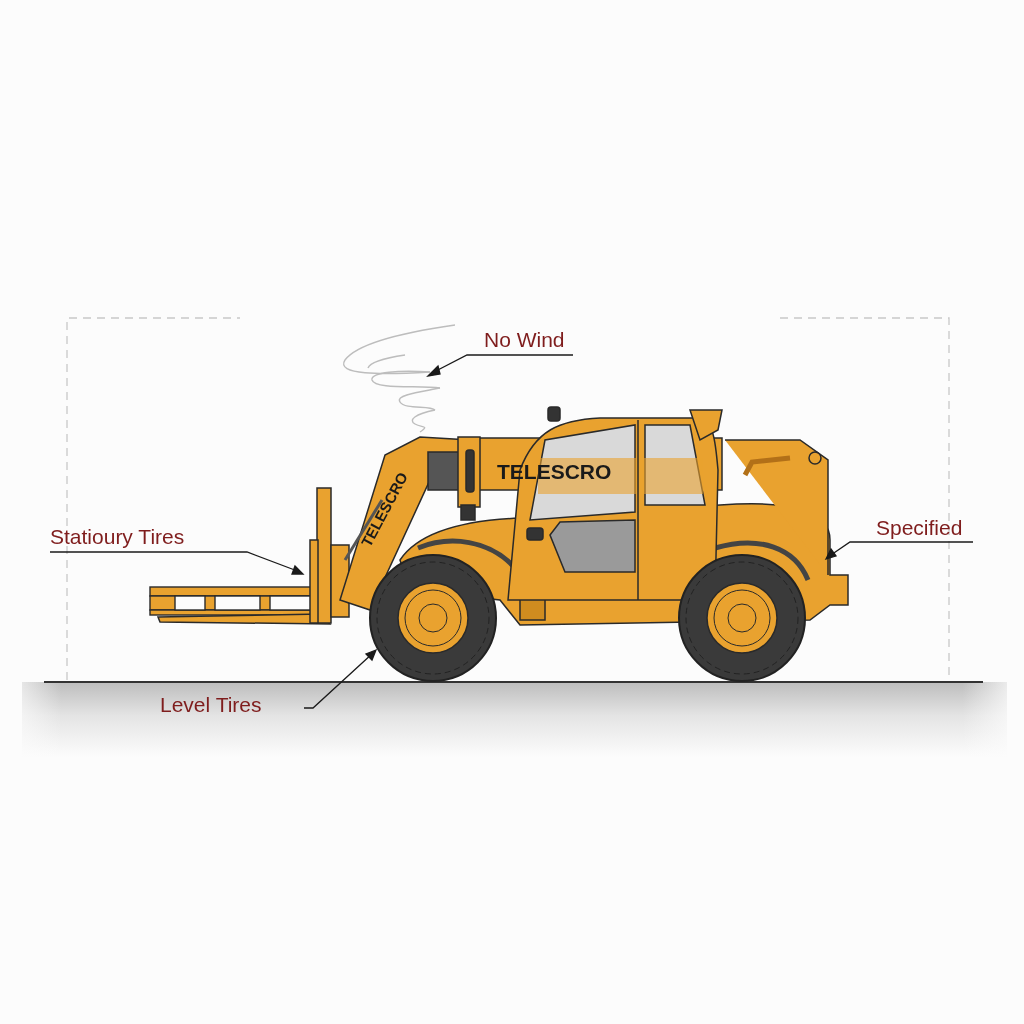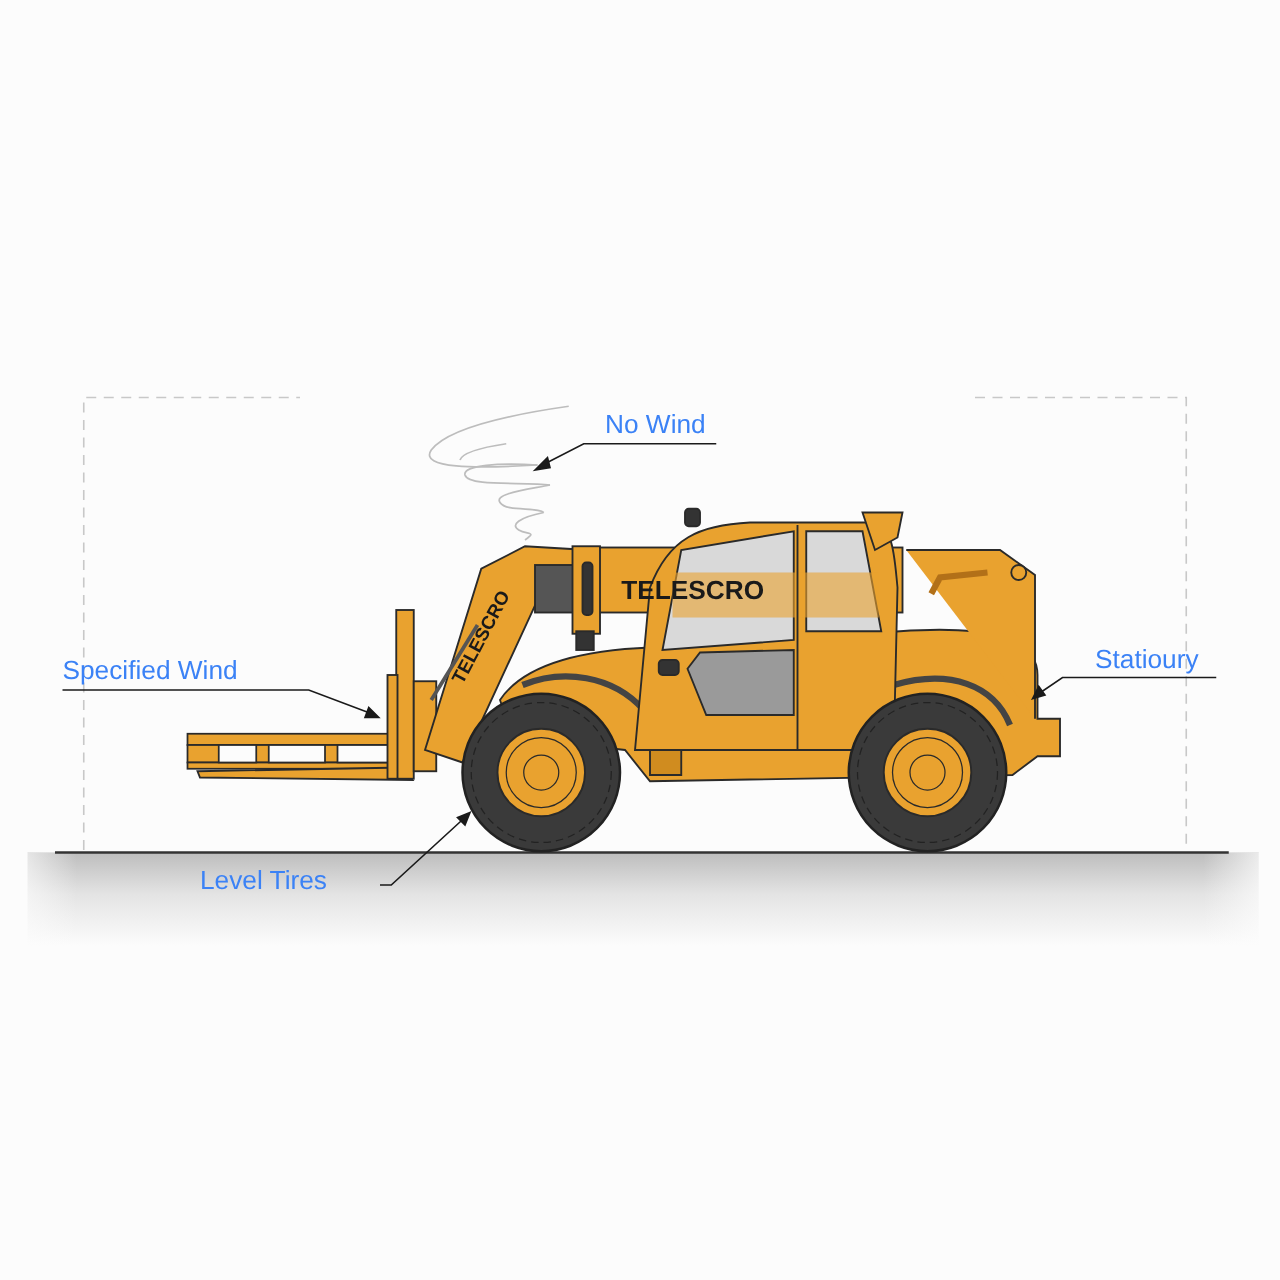--- a/index.html
+++ b/index.html
@@ -1,19 +1,19 @@
 <!DOCTYPE html>
 <html><head>
 <meta charset="utf-8">
 <style>
   html, body { margin: 0; padding: 0; background: #fcfcfc; }
   body { width: 1024px; height: 1024px; position: relative; overflow: hidden;
          font-family: "Liberation Sans", "DejaVu Sans", sans-serif; }
   .canvas { position: absolute; left: 0; top: 0; width: 1024px; height: 1024px; }
-  .label { position: absolute; font-size: 21px; color: #3b82f6; white-space: nowrap; }
+  .label { position: absolute; font-size: 21px; color: #7f1d1d; white-space: nowrap; }
   svg text { font-family: "Liberation Sans", "DejaVu Sans", sans-serif; }
 </style>
 </head>
 <body>
 
 <div class="canvas">
 <svg width="1024" height="1024" viewBox="0 0 1024 1024" xmlns="http://www.w3.org/2000/svg">
   <defs>
     <linearGradient id="groundShade" x1="0" y1="0" x2="0" y2="1">
       <stop offset="0" stop-color="#bdbdbd"></stop>
@@ -123,16 +123,16 @@
 
     <polyline points="973,542 850,542 828,557" fill="none"></polyline>
     <polygon points="826,559 831,549 836,556"></polygon>
 
     <polyline points="304,708 313,708 373,653" fill="none"></polyline>
     <polygon points="376,650 366,654 372,660"></polygon>
   </g>
 </svg>
 
 <div class="label" style="left:484px; top:328px;">No Wind</div>
-<div class="label" style="left:50px; top:525px;">Specified Wind</div>
-<div class="label" style="left:876px; top:516px;">Statioury</div>
+<div class="label" style="left:50px; top:525px;">Statioury Tires</div>
+<div class="label" style="left:876px; top:516px;">Specified</div>
 <div class="label" style="left:160px; top:693px;">Level Tires</div>
 </div>
 
 </body></html>

